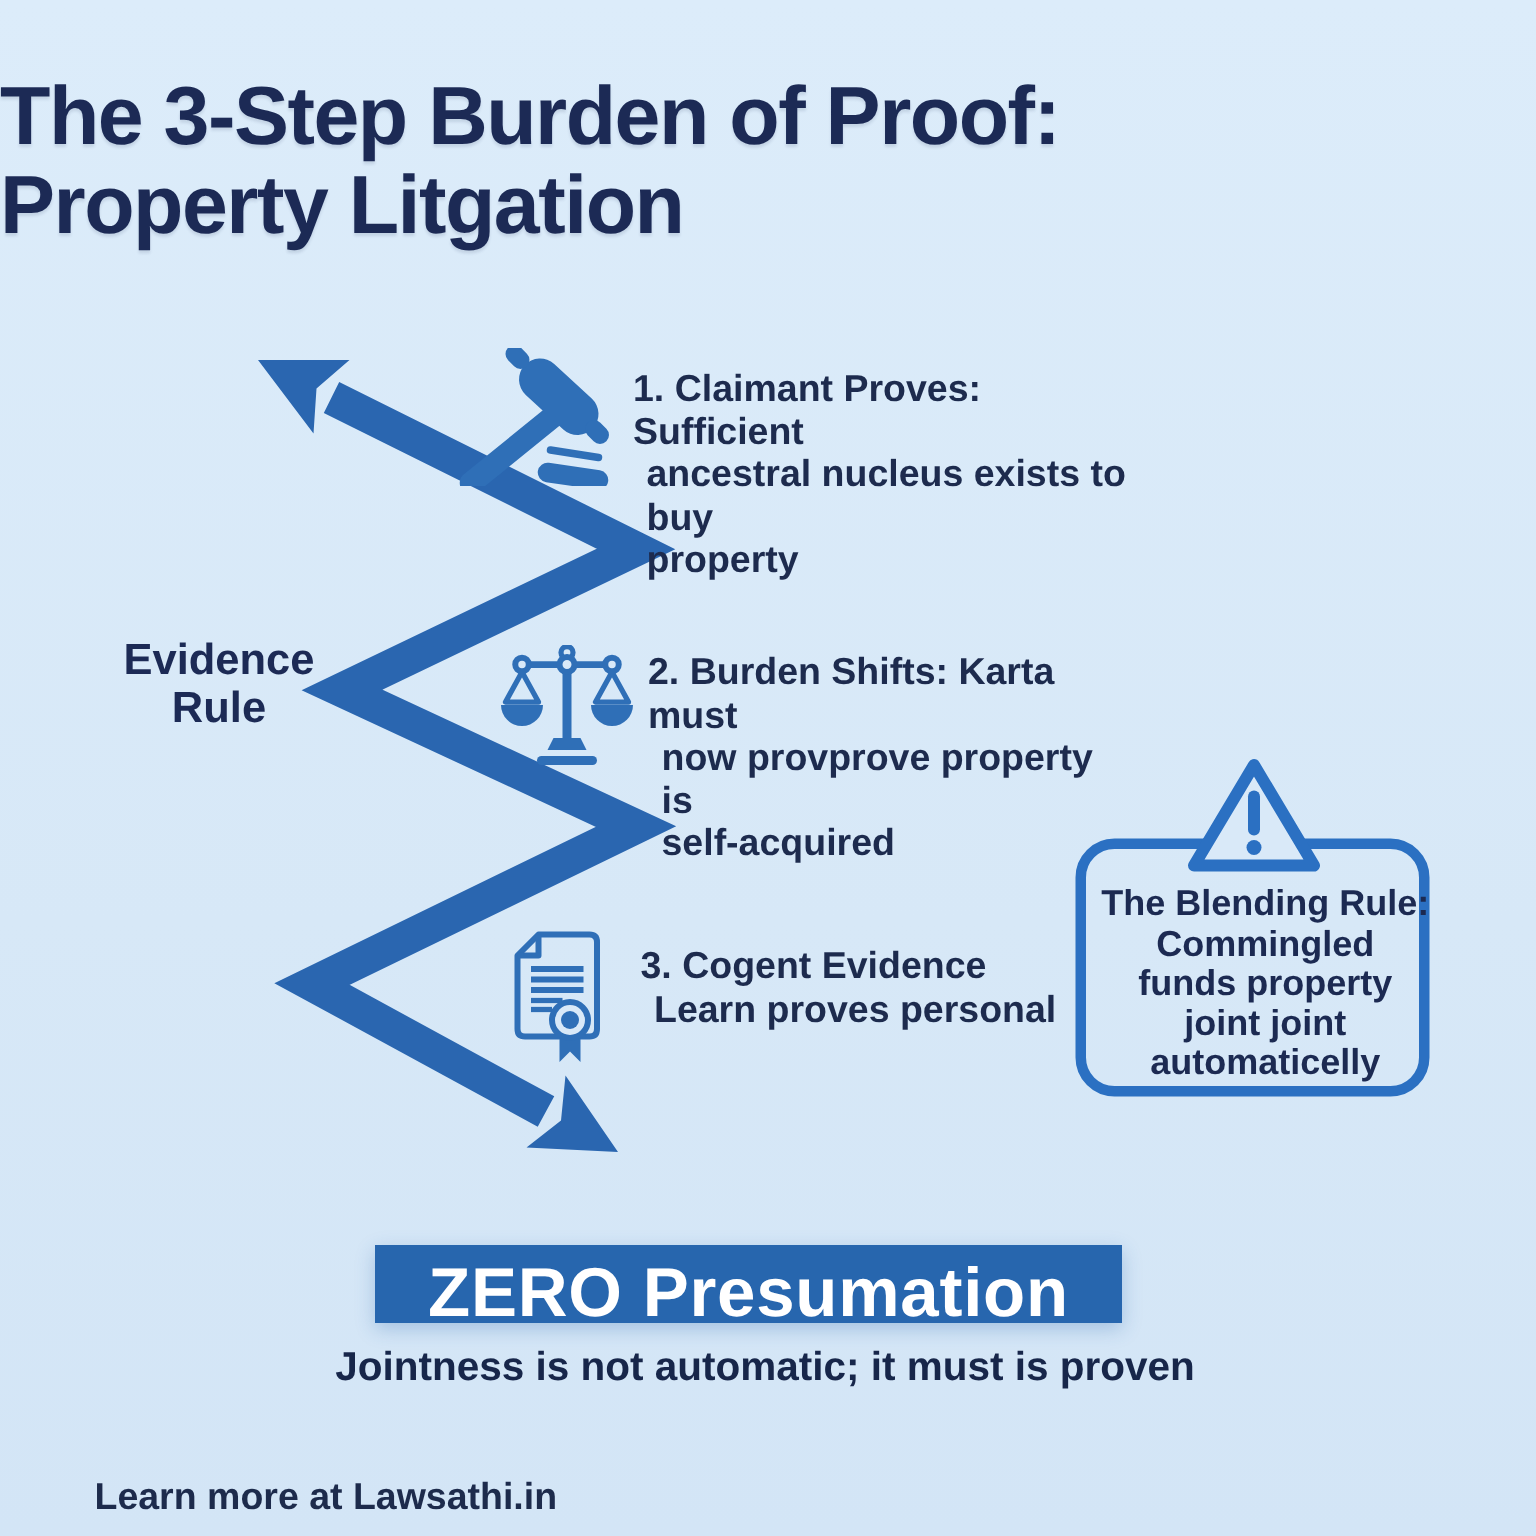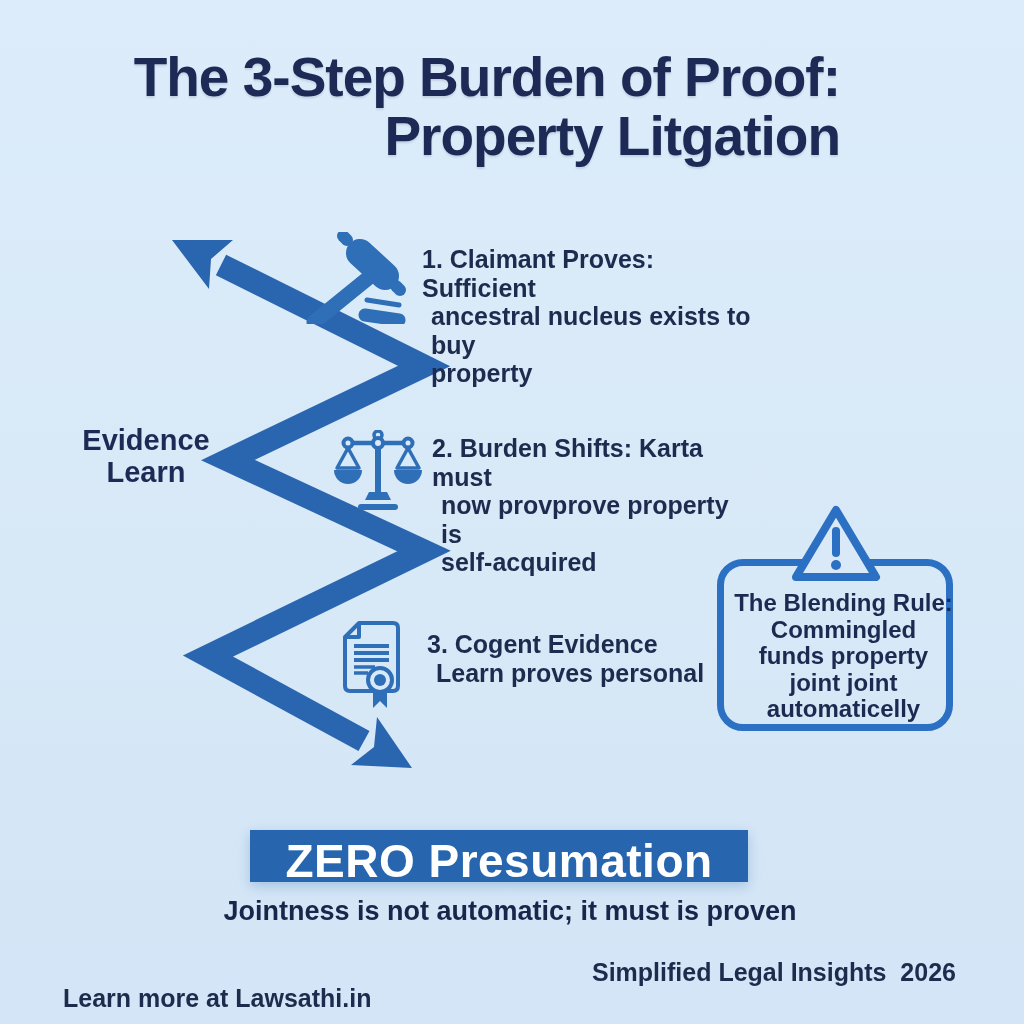--- a/index.html
+++ b/index.html
@@ -7,21 +7,21 @@
     position:relative;
     width:1024px;height:1024px;
     background:linear-gradient(180deg,#dcecfa 0%,#d7e8f7 60%,#d3e5f6 100%);
     font-family:"Liberation Sans","DejaVu Sans",sans-serif;
     overflow:hidden;
     color:#1d2b50;
   }
   
   .title{
     position:absolute;top:48px;left:0;width:840px;
-    text-align:right;font-weight:bold;font-size:55px;line-height:59px;
+    text-align:left;font-weight:bold;font-size:55px;line-height:59px;
     color:#1c2a55;letter-spacing:-1px;margin:0;
     text-shadow:0 2px 2px rgba(28,42,85,0.12);
   }
   .title span{display:block;}
   
   .zigzag{position:absolute;left:0;top:0;width:1024px;height:1024px;z-index:1;pointer-events:none;}
   
   .evidence-label{
     position:absolute;left:46px;top:424px;width:200px;z-index:3;
     text-align:center;font-weight:bold;font-size:29px;line-height:32px;color:#1c2a55;
@@ -75,21 +75,21 @@
   </h1>
 
   <svg class="zigzag" viewBox="0 0 1024 1024" xmlns="http://www.w3.org/2000/svg">
     <path d="M221 265 L424 366 L228 460 L424 551 L208 656 L364 741" fill="none" stroke="#2a66b0" stroke-width="23" stroke-linejoin="miter"></path>
     <polygon points="172,240 233,240 211,259 209,289" fill="#2a66b0"></polygon>
     <polygon points="412,768 351,765 374,747 377,717" fill="#2a66b0"></polygon>
   </svg>
 
   <div class="evidence-label">
     <div>Evidence</div>
-    <div>Learn</div>
+    <div>Rule</div>
   </div>
 
   <svg class="step-icon" style="left:300px;top:232px;" width="112" height="92" viewBox="0 0 112 92" xmlns="http://www.w3.org/2000/svg">
     <g stroke="#2f6fb7" fill="none">
       <line x1="14" y1="90" x2="72" y2="43" stroke-width="15" stroke-linecap="round"></line>
       <line x1="60" y1="21" x2="85" y2="44" stroke-width="28" stroke-linecap="round"></line>
       <line x1="43" y1="4" x2="47" y2="8" stroke-width="12" stroke-linecap="round"></line>
       <line x1="96" y1="54" x2="100" y2="58" stroke-width="12" stroke-linecap="round"></line>
       <line x1="67" y1="68" x2="99" y2="73" stroke-width="5" stroke-linecap="round"></line>
       <line x1="65" y1="83" x2="99" y2="88" stroke-width="13" stroke-linecap="round"></line>
@@ -155,15 +155,14 @@
     <div>Commingled</div>
     <div>funds property</div>
     <div>joint joint</div>
     <div>automaticelly</div>
   </div>
 
   <div class="banner">ZERO Presumation</div>
   <div class="banner-subline">Jointness is not automatic; it must is proven</div>
 
   <div class="footer-left">Learn more at Lawsathi.in</div>
-  <div class="footer-right">Simplified Legal Insights  2026</div>
 
 </div>
 
 </body></html>

